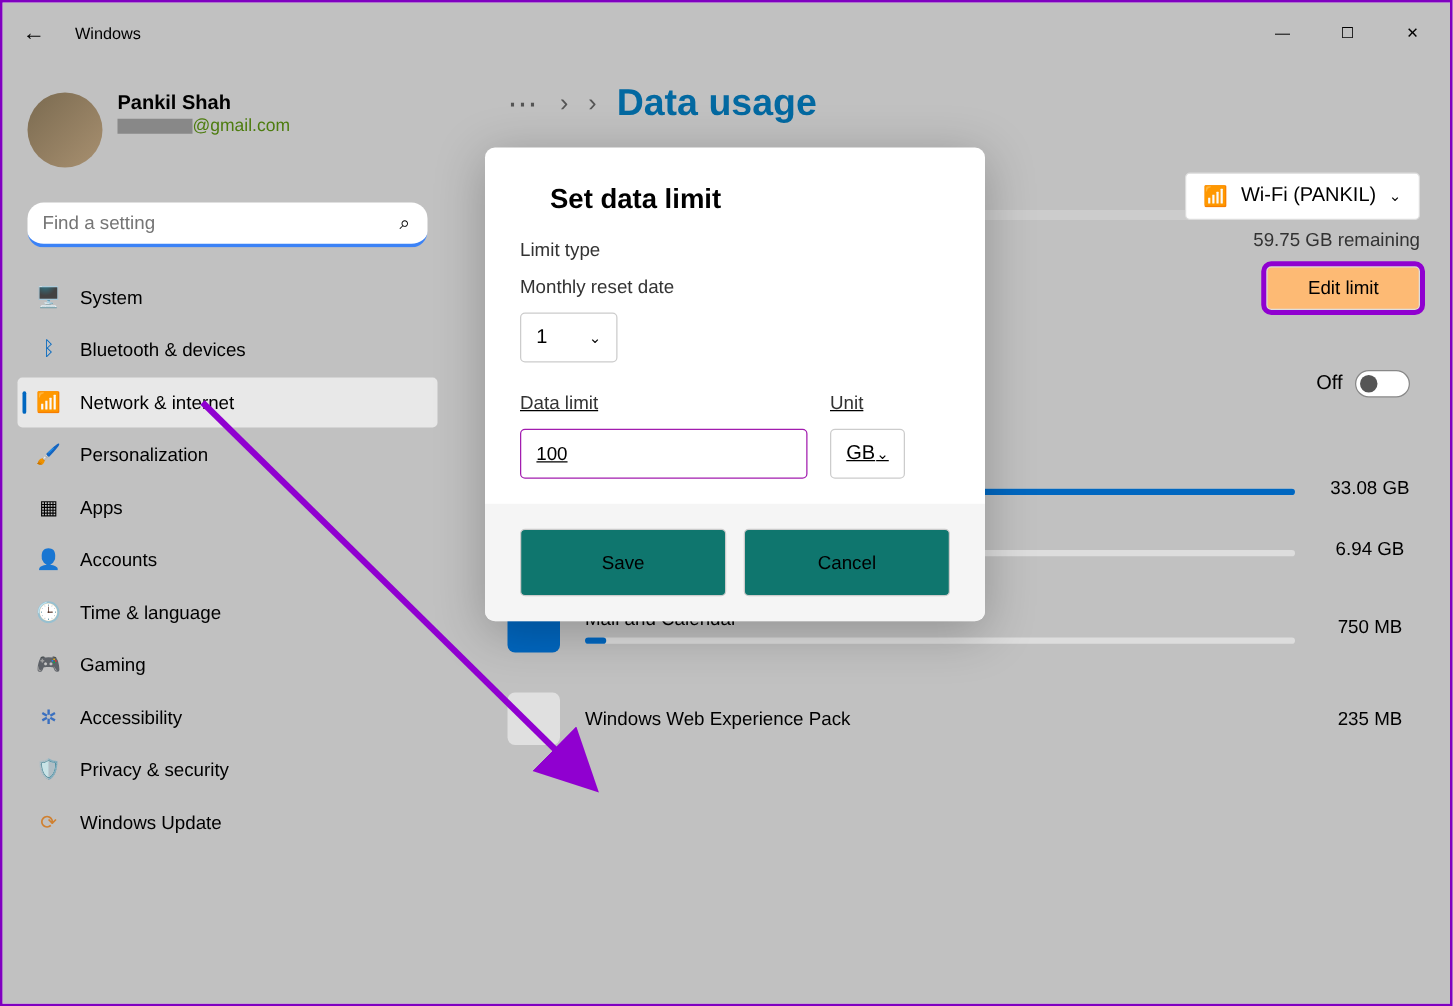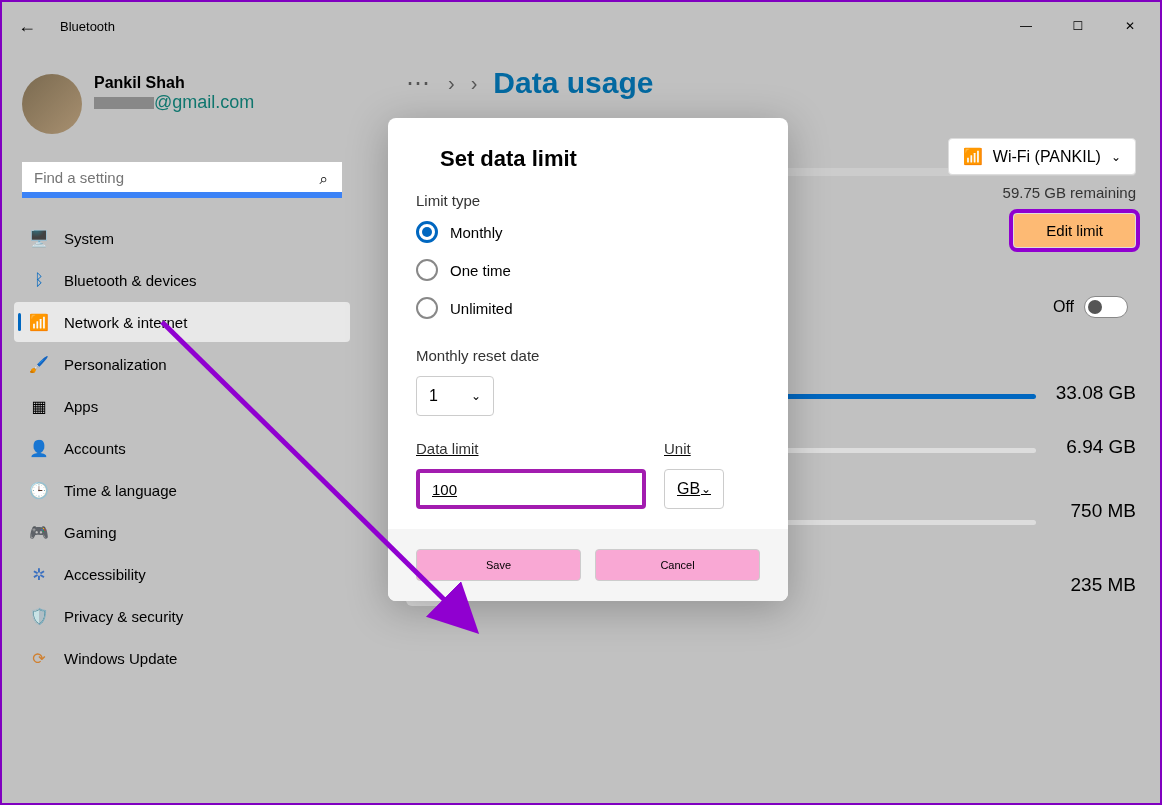--- a/index.html
+++ b/index.html
@@ -8,25 +8,25 @@
 .titlebar-left { display: flex; align-items: center; gap: 16px; }
 .back-arrow { font-size: 18px; padding: 4px 8px; cursor: pointer; }
 .app-title { font-size: 13px; }
 .titlebar-right { display: flex; gap: 8px; }
 .win-btn { width: 44px; height: 30px; display: flex; align-items: center; justify-content: center; font-size: 12px; cursor: pointer; }
 
 .sidebar { position: absolute; left: 0; top: 48px; width: 360px; bottom: 0; padding: 16px 8px; }
 .profile { display: flex; align-items: flex-start; gap: 12px; padding: 8px 12px 20px; }
 .avatar { width: 60px; height: 60px; border-radius: 50%; background: linear-gradient(135deg, #7a6a50, #a89070); }
 .profile-name { font-weight: 600; font-size: 16px; }
-.profile-email { font-size: 18px; color: #0f766e; }
+.profile-email { font-size: 14px; color: #4d7c0f; }
 .email-redact { display: inline-block; width: 60px; height: 12px; background: #888; vertical-align: middle; }
 
 .search-box { margin: 8px 12px 20px; position: relative; }
-.search-input { width: 100%; height: 36px; border: none; border-bottom: 6px solid #3b82f6; background: #fff; padding: 0 40px 0 12px; border-radius: 0; font-size: 15px; }
+.search-input { width: 100%; height: 36px; border: none; border-bottom: 3px solid #3b82f6; background: #fff; padding: 0 40px 0 12px; border-radius: 13px; font-size: 15px; }
 .search-icon { position: absolute; right: 14px; top: 8px; font-size: 15px; }
 
 .nav { display: flex; flex-direction: column; gap: 2px; padding: 0 4px; }
 .nav-item { display: flex; align-items: center; gap: 16px; height: 40px; padding: 0 16px; border-radius: 4px; cursor: pointer; font-size: 15px; }
 .nav-item.active { background: #e8e8e8; }
 .nav-item.active::before { content: ""; position: absolute; left: 4px; width: 3px; height: 18px; background: #0067c0; border-radius: 2px; }
 .nav-item { position: relative; }
 .nav-icon { width: 18px; height: 18px; display: flex; align-items: center; justify-content: center; font-size: 16px; }
 
 .main { position: absolute; left: 380px; right: 0; top: 48px; bottom: 0; padding: 16px 24px; }
@@ -53,52 +53,52 @@
 .toggle { width: 44px; height: 22px; border: 1px solid #888; border-radius: 11px; position: relative; background: #fff; }
 .toggle::after { content: ""; position: absolute; left: 3px; top: 3px; width: 14px; height: 14px; background: #555; border-radius: 50%; }
 
 .app-list { margin-top: 48px; }
 .app-row { display: flex; align-items: center; padding: 16px 0; }
 .app-icon { width: 42px; height: 42px; border-radius: 6px; margin-right: 20px; }
 .app-info { flex: 1; }
 .app-name { font-size: 15px; }
 .app-bar { height: 5px; background: #ddd; border-radius: 3px; margin-top: 6px; position: relative; }
 .app-bar-fill { position: absolute; left: 0; top: 0; bottom: 0; background: #0067c0; border-radius: 3px; }
-.app-size { font-size: 19px; margin-left: 20px; min-width: 80px; text-align: right; }
+.app-size { font-size: 15px; margin-left: 20px; min-width: 80px; text-align: center; }
 
 .overlay { position: absolute; inset: 0; background: rgba(100,100,100,0.35); }
 .dialog { position: absolute; left: 386px; top: 116px; width: 400px; background: #fff; border-radius: 8px; box-shadow: 0 8px 40px rgba(0,0,0,0.25); overflow: hidden; }
 .dialog-body { padding: 28px 28px 20px; }
 .dialog-title { font-size: 22px; font-weight: 600; margin-bottom: 20px; margin-left: 24px; }
 .section-label { font-size: 15px; color: #333; margin-bottom: 12px; }
 .radio-group { display: flex; flex-direction: column; gap: 16px; margin-bottom: 28px; }
 .radio-item { display: flex; align-items: center; gap: 12px; cursor: pointer; }
 .radio { width: 22px; height: 22px; border: 2px solid #888; border-radius: 50%; position: relative; }
 .radio.checked { border-color: #0067c0; border-width: 3px; }
 .radio.checked::after { content: ""; position: absolute; inset: 3px; background: #0067c0; border-radius: 50%; }
 .radio-label { font-size: 15px; }
 .reset-select { display: flex; align-items: center; justify-content: space-between; width: 78px; height: 40px; border: 1px solid #ccc; border-radius: 4px; padding: 0 12px; cursor: pointer; margin-bottom: 24px; }
 .limit-row { display: flex; gap: 18px; text-decoration: underline; }
 .limit-col { display: flex; flex-direction: column; }
-.limit-input { width: 230px; height: 40px; border: 4px solid #a21caf; border-radius: 4px; padding: 0 12px; font-size: 15px; }
+.limit-input { width: 230px; height: 40px; border: 1px solid #a21caf; border-radius: 4px; padding: 0 12px; font-size: 15px; }
 .unit-select { display: flex; align-items: center; justify-content: space-between; width: 60px; height: 40px; border: 1px solid #ccc; border-radius: 4px; padding: 0 12px; cursor: pointer; }
 .dialog-footer { background: #f5f5f5; padding: 20px 28px; display: flex; gap: 14px; justify-content: flex-start; }
-.dlg-btn { flex: 1; height: 32px; background: #f9a8d4; border: 1px solid #ccc; border-radius: 4px; font-size: 11px; cursor: pointer; }
+.dlg-btn { flex: 1; height: 54px; background: #0f766e; border: 1px solid #ccc; border-radius: 4px; font-size: 15px; cursor: pointer; }
 
 .arrow-annotation { position: absolute; left: 150px; top: 315px; pointer-events: none; z-index: 50; }
 </style>
 </head>
 <body>
 
 <div class="overlay"></div>
 
 <div class="titlebar">
   <div class="titlebar-left">
     <div class="back-arrow">←</div>
-    <div class="app-title">Bluetooth</div>
+    <div class="app-title">Windows</div>
   </div>
   <div class="titlebar-right">
     <div class="win-btn">—</div>
     <div class="win-btn">☐</div>
     <div class="win-btn">✕</div>
   </div>
 </div>
 
 <div class="sidebar">
   <div class="profile">
@@ -223,34 +223,20 @@
       </div>
       <div class="app-size">235 MB</div>
     </div>
   </div>
 </div>
 
 <div class="dialog">
   <div class="dialog-body">
     <div class="dialog-title">Set data limit</div>
     <div class="section-label">Limit type</div>
-    <div class="radio-group">
-      <div class="radio-item">
-          <div class="radio checked"></div>
-          <span class="radio-label">Monthly</span>
-        </div>
-      <div class="radio-item">
-          <div class="radio"></div>
-          <span class="radio-label">One time</span>
-        </div>
-      <div class="radio-item">
-          <div class="radio"></div>
-          <span class="radio-label">Unlimited</span>
-        </div>
-    </div>
     <div class="section-label">Monthly reset date</div>
     <div class="reset-select">
       <span>1</span>
       <span class="chev">⌄</span>
     </div>
     <div class="limit-row">
       <div class="limit-col">
         <div class="section-label">Data limit</div>
         <input class="limit-input" value="100" style="">
       </div>

